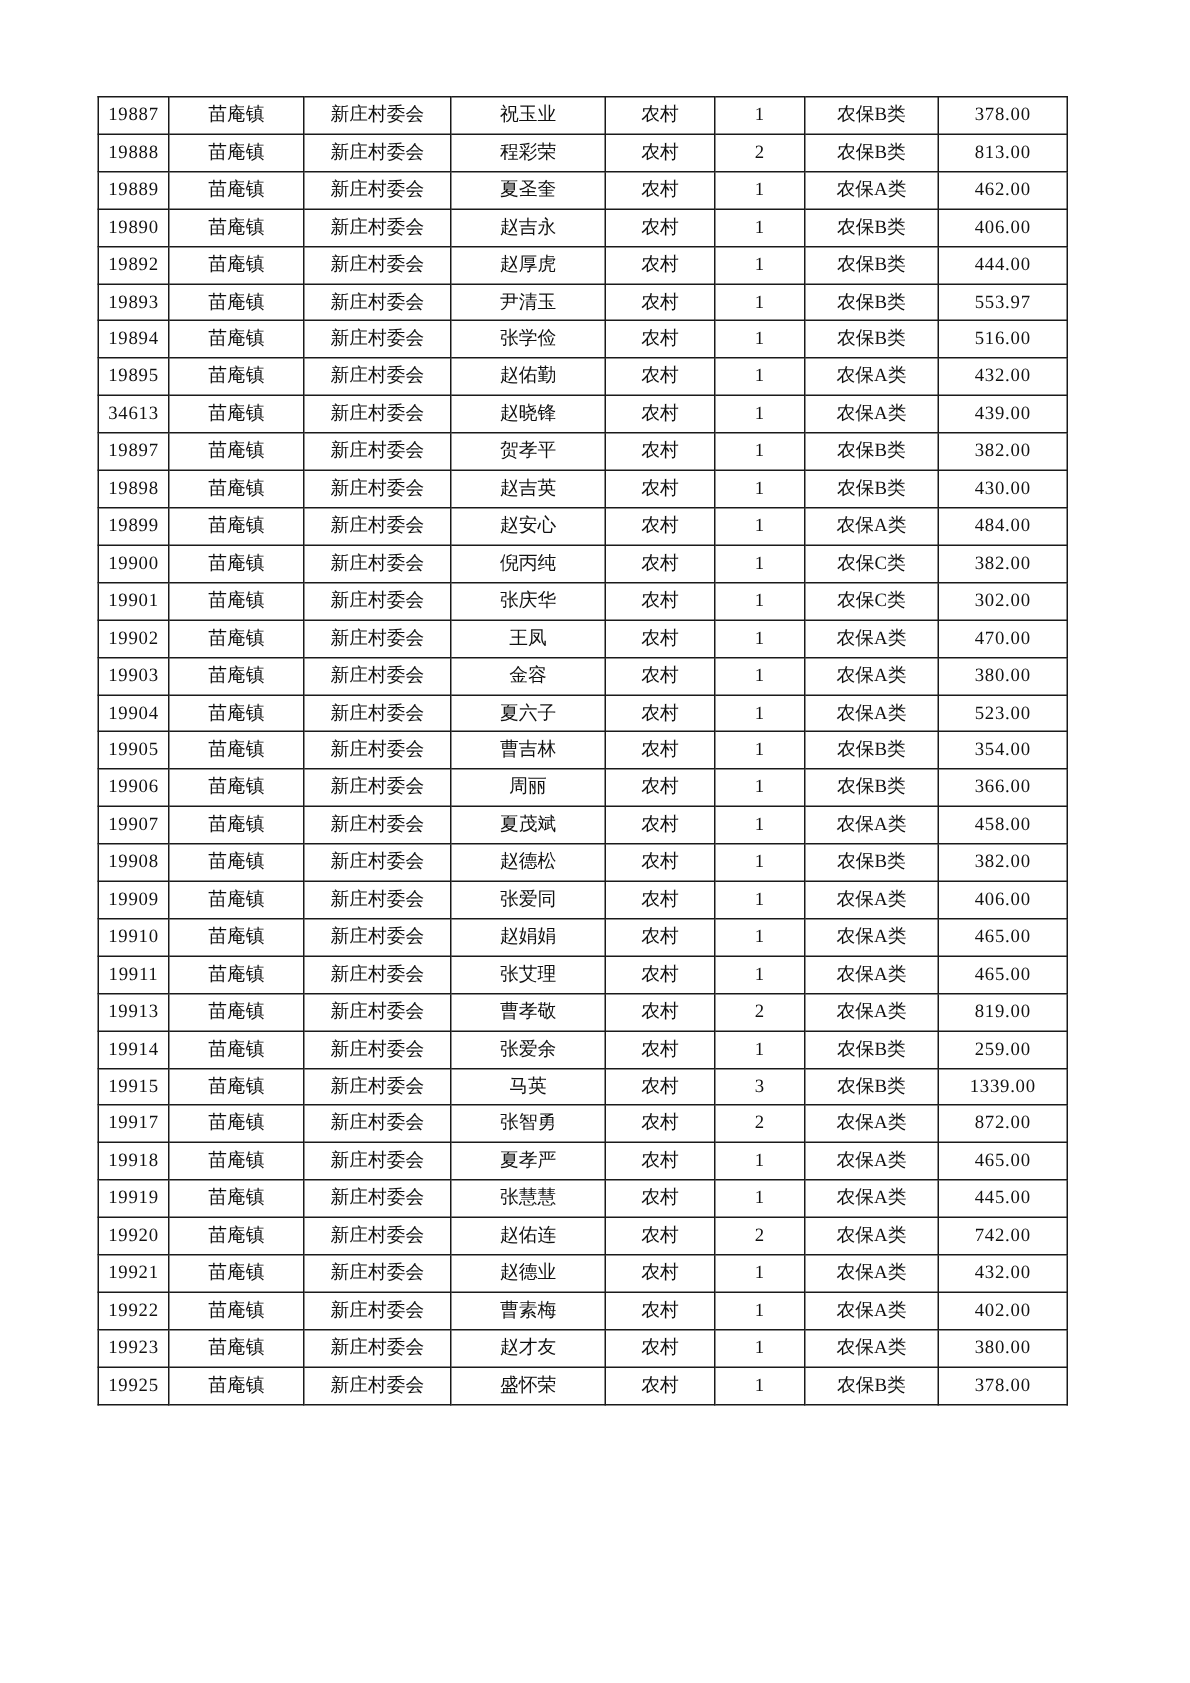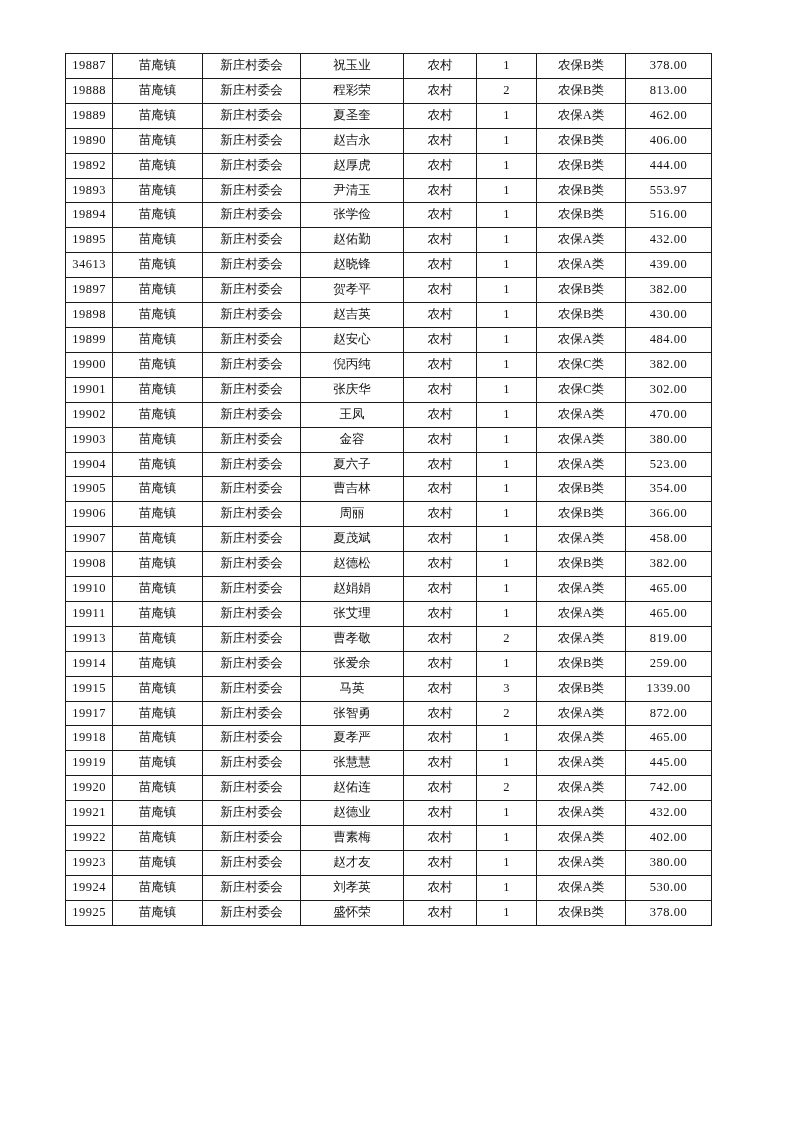--- a/index.html
+++ b/index.html
@@ -16,21 +16,21 @@
     overflow: hidden;
   }
   .page {
     position: absolute;
     inset: 0;
     background: #ffffff;
   }
   .table-wrap {
     position: absolute;
     left: 65px;
-    top: 53px;
+    top: 64px;
     width: 646px;
   }
   table.benefit-table {
     border-collapse: collapse;
     table-layout: fixed;
     width: 646px;
   }
   table.benefit-table td {
     border: 1px solid #1a1a1a;
     height: 23.9px;
@@ -271,20 +271,30 @@
             <td class="num">19908</td>
             <td>苗庵镇</td>
             <td>新庄村委会</td>
             <td>赵德松</td>
             <td>农村</td>
             <td class="num">1</td>
             <td>农保B类</td>
             <td class="num">382.00</td>
           </tr>
           <tr>
+            <td class="num">19909</td>
+            <td>苗庵镇</td>
+            <td>新庄村委会</td>
+            <td>张爱同</td>
+            <td>农村</td>
+            <td class="num">1</td>
+            <td>农保A类</td>
+            <td class="num">406.00</td>
+          </tr>
+          <tr>
             <td class="num">19910</td>
             <td>苗庵镇</td>
             <td>新庄村委会</td>
             <td>赵娟娟</td>
             <td>农村</td>
             <td class="num">1</td>
             <td>农保A类</td>
             <td class="num">465.00</td>
           </tr>
           <tr>
@@ -389,30 +399,20 @@
           </tr>
           <tr>
             <td class="num">19923</td>
             <td>苗庵镇</td>
             <td>新庄村委会</td>
             <td>赵才友</td>
             <td>农村</td>
             <td class="num">1</td>
             <td>农保A类</td>
             <td class="num">380.00</td>
-          </tr>
-          <tr>
-            <td class="num">19924</td>
-            <td>苗庵镇</td>
-            <td>新庄村委会</td>
-            <td>刘孝英</td>
-            <td>农村</td>
-            <td class="num">1</td>
-            <td>农保A类</td>
-            <td class="num">530.00</td>
           </tr>
           <tr>
             <td class="num">19925</td>
             <td>苗庵镇</td>
             <td>新庄村委会</td>
             <td>盛怀荣</td>
             <td>农村</td>
             <td class="num">1</td>
             <td>农保B类</td>
             <td class="num">378.00</td>

